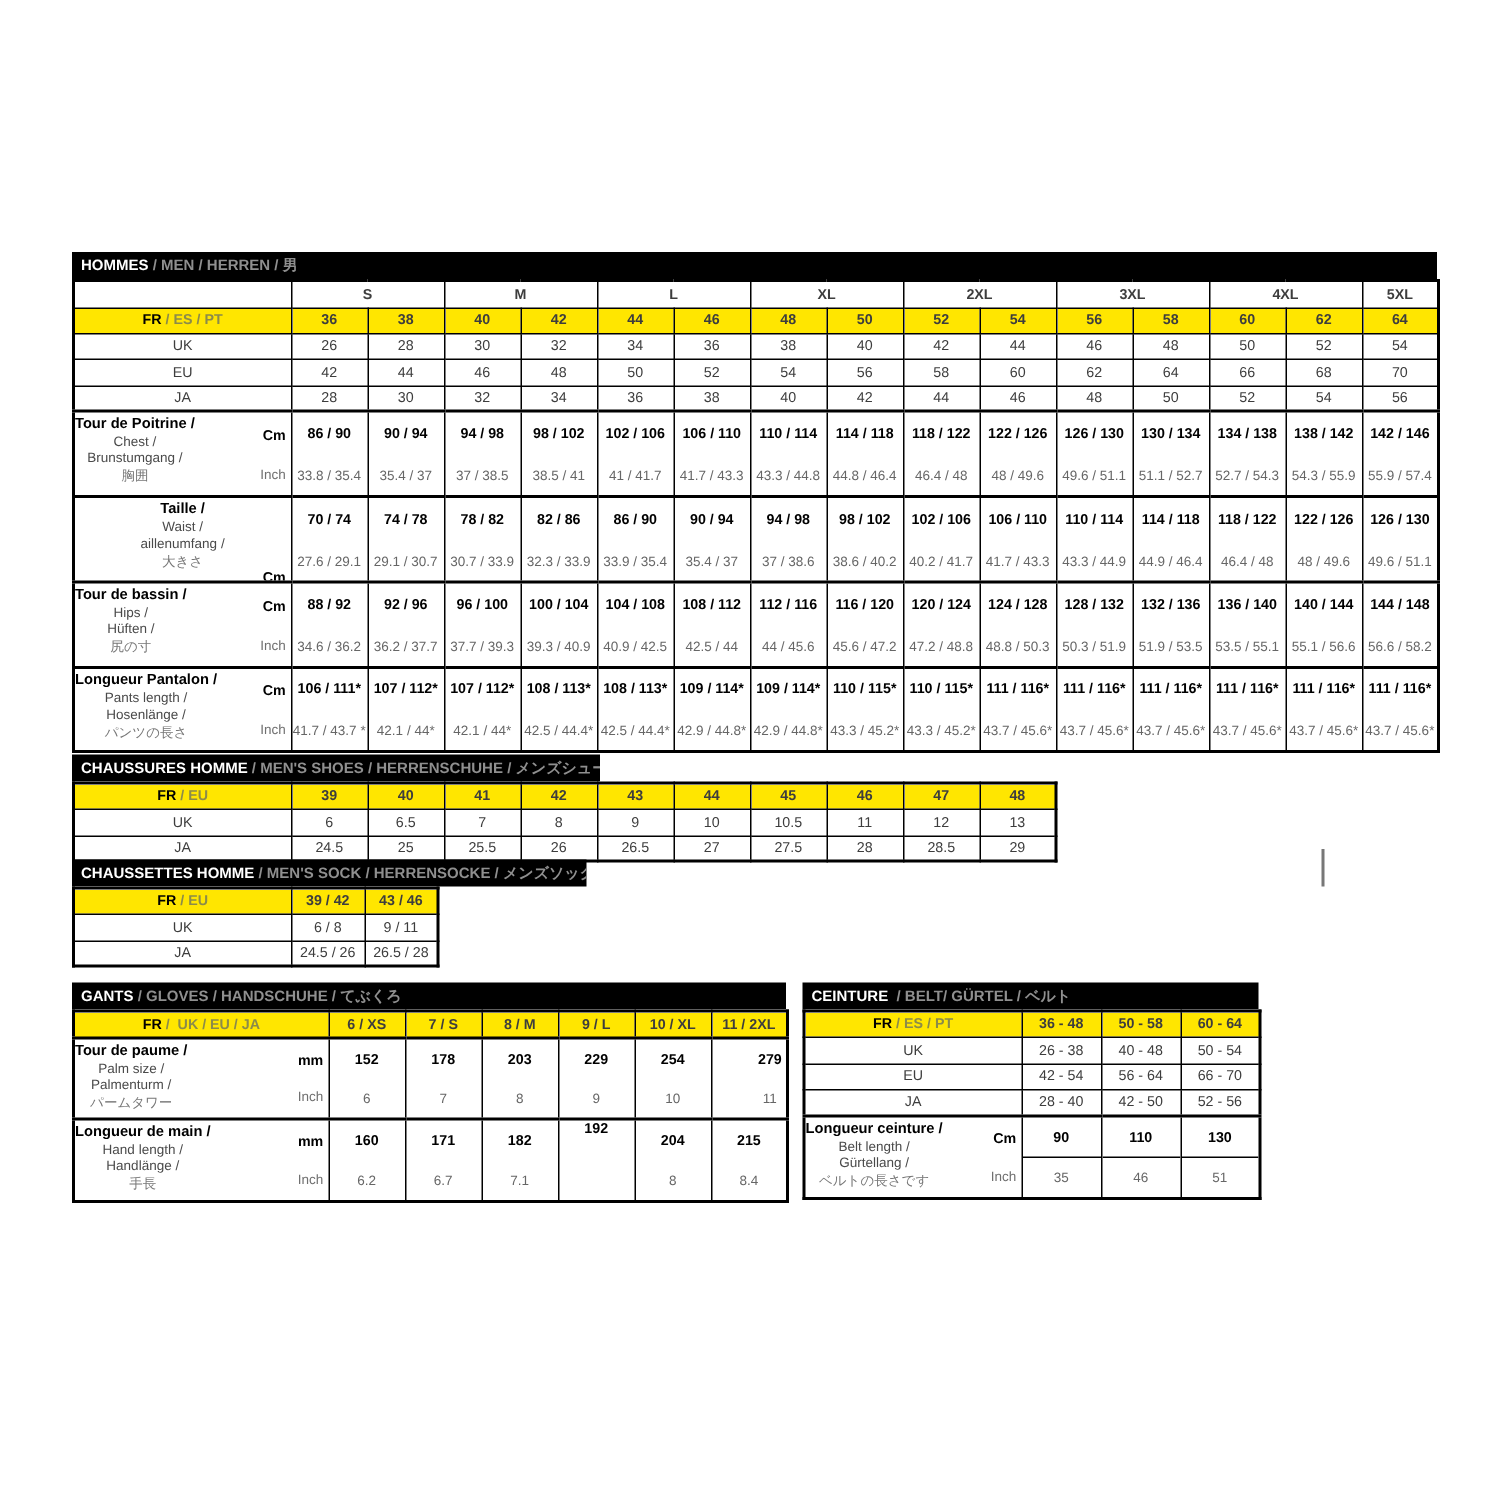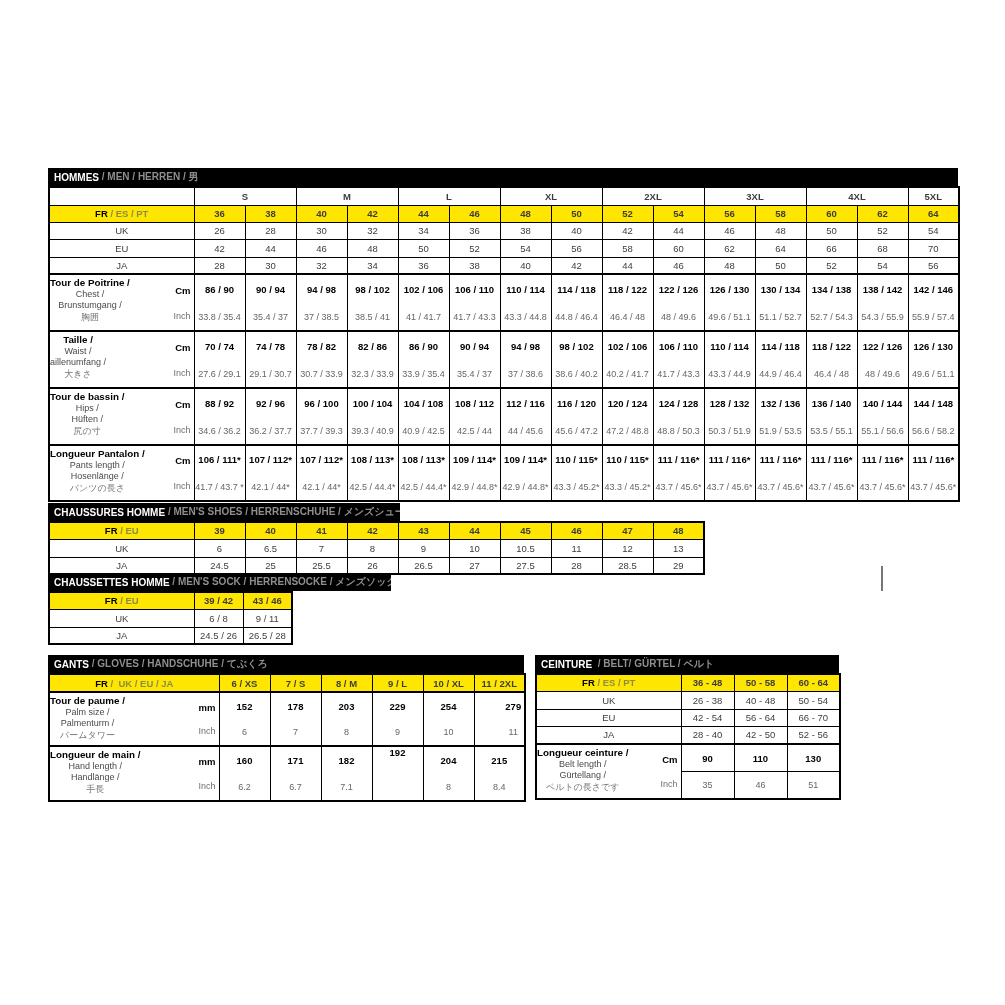--- a/index.html
+++ b/index.html
@@ -249,21 +249,21 @@
             </td>
             <td class="bl2">
               <div class="duo" style="height: 55px;">
                 <div class="cmv">142 / 146</div>
                 <div class="inv">55.9 / 57.4</div>
               </div>
             </td>
           </tr>
           <tr class="bt2" style="height: 57px;">
             <td class="mlab">
-              <div class="mwrap" style="height: 51px;">
+              <div class="mwrap" style="height: 51px; flex-direction: column;">
                 <div class="mtext">
                   <div class="l1">Taille /</div>
                   <div class="l2">Waist /</div>
                   <div class="l2">aillenumfang /</div>
                   <div class="lj">大きさ</div>
                 </div>
                 <div class="munit">
                   <div class="ut">Cm</div>
                   <div class="ub">Inch</div>
                 </div>

